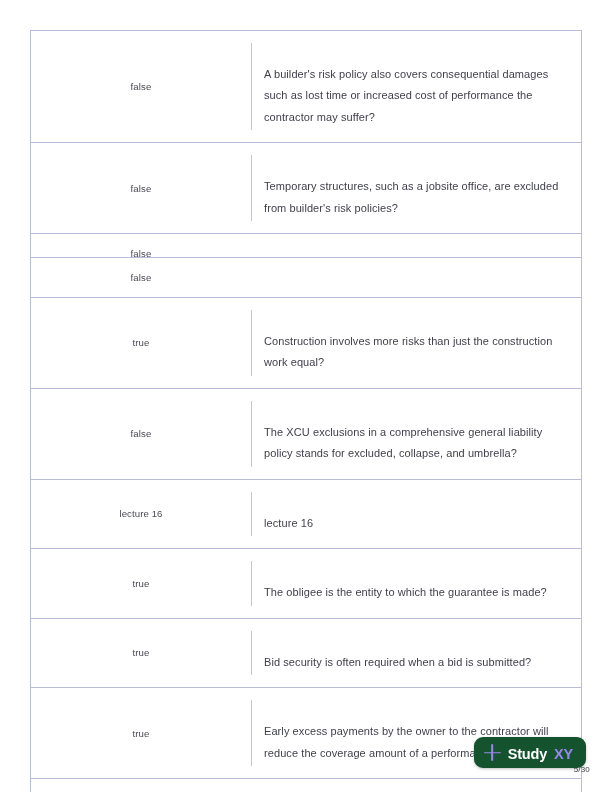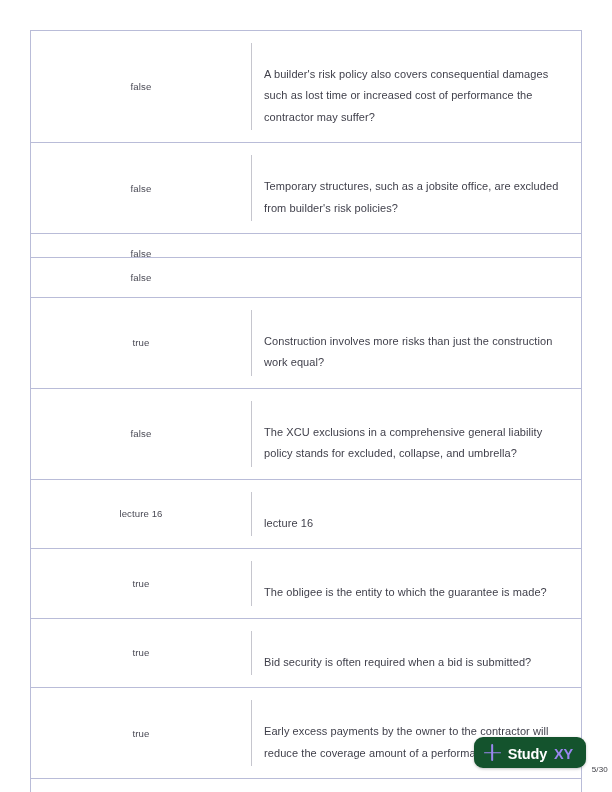--- a/index.html
+++ b/index.html
@@ -88,21 +88,21 @@
     left: 0;
     top: 12px;
     bottom: 12px;
     width: 1px;
     background: #c6c6ce;
   }
 
   
   .page-number {
     position: absolute;
-    right: 4px;
+    right: 22px;
     bottom: 18px;
     font-size: 8px;
     color: #3c3c43;
     letter-spacing: 0.2px;
   }
 
   .brand-badge {
     position: absolute;
     right: 26px;
     bottom: 24px;

